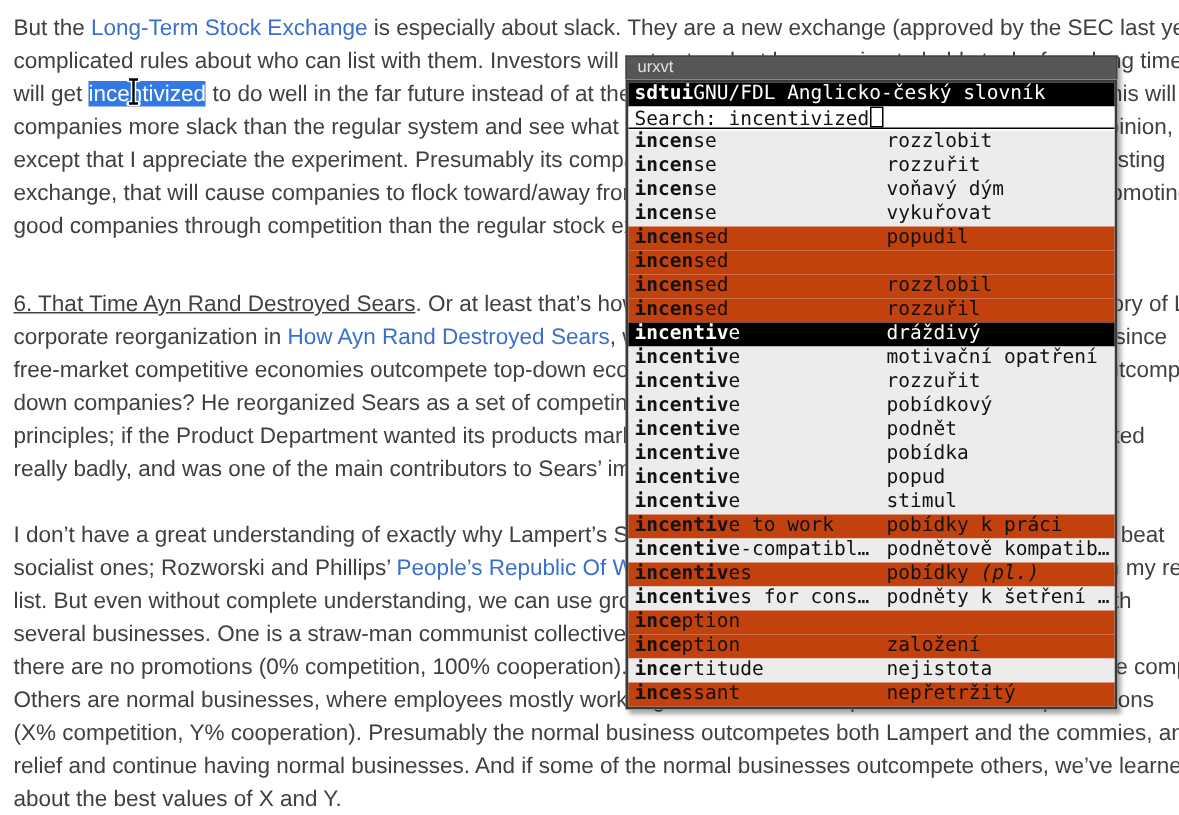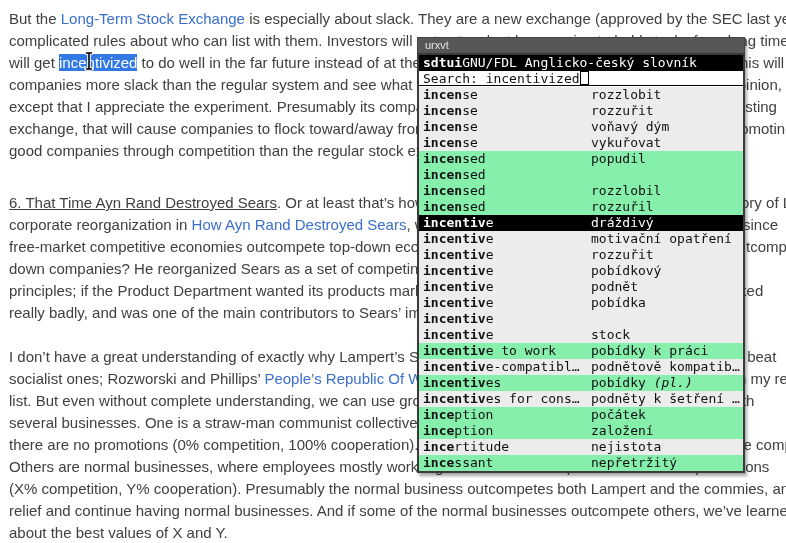--- a/index.html
+++ b/index.html
@@ -25,21 +25,21 @@
         box-sizing:border-box;color:#e2e2e2;font-size:11px;line-height:15px;padding-left:7px;}
   .tcontent{background:#ffffff;border:2px solid #3a3a3a;
         font-family:"DejaVu Sans Mono",monospace;font-size:13px;line-height:16px;color:#111111;}
   .thead{height:16px;background:#000000;color:#ffffff;padding-left:4px;white-space:pre;overflow:hidden;}
   .thead .app{font-weight:bold;}
   .thead .ttl{}
   .tsearch{position:relative;height:16px;padding-left:4px;white-space:pre;background:#ffffff;}
   .tsearch .uline{position:absolute;left:0;right:0;top:14px;height:1px;background:#000000;}
   .tcur{display:inline-block;width:7px;height:12px;border:1px solid #000000;
         vertical-align:-2px;background:#ffffff;}
-  .drow{height:16px;display:flex;padding-left:4px;box-sizing:border-box;background:#86efac;}
+  .drow{height:16px;display:flex;padding-left:4px;box-sizing:border-box;background:#c2410c;}
   .drow.g{background:#ececec;}
   .drow.sel{background:#000000;color:#ffffff;}
   .den{flex:0 0 168px;width:168px;overflow:hidden;white-space:pre;}
   .den b{font-weight:bold;}
   .dcz{flex:1 1 auto;overflow:hidden;white-space:pre;}
   .dcz i{font-style:italic;}
 </style>
 </head>
 <body>
 
@@ -143,44 +143,44 @@
         <div class="drow g">
           <span class="den"><b>incentiv</b>e</span>
           <span class="dcz">podnět</span>
         </div>
         <div class="drow g">
           <span class="den"><b>incentiv</b>e</span>
           <span class="dcz">pobídka</span>
         </div>
         <div class="drow g">
           <span class="den"><b>incentiv</b>e</span>
+          <span class="dcz">popud</span>
         </div>
         <div class="drow g">
           <span class="den"><b>incentiv</b>e</span>
-          <span class="dcz">stock</span>
+          <span class="dcz">stimul</span>
         </div>
         <div class="drow w">
           <span class="den"><b>incentiv</b>e to work</span>
           <span class="dcz">pobídky k práci</span>
         </div>
         <div class="drow g">
           <span class="den"><b>incentiv</b>e-compatibl…</span>
           <span class="dcz">podnětově kompatib…</span>
         </div>
         <div class="drow w">
           <span class="den"><b>incentiv</b>es</span>
           <span class="dcz">pobídky <i>(pl.)</i></span>
         </div>
         <div class="drow g">
           <span class="den"><b>incentiv</b>es for cons…</span>
           <span class="dcz">podněty k šetření …</span>
         </div>
         <div class="drow w">
           <span class="den"><b>ince</b>ption</span>
-          <span class="dcz">počátek</span>
         </div>
         <div class="drow w">
           <span class="den"><b>ince</b>ption</span>
           <span class="dcz">založení</span>
         </div>
         <div class="drow g">
           <span class="den"><b>ince</b>rtitude</span>
           <span class="dcz">nejistota</span>
         </div>
         <div class="drow w">

